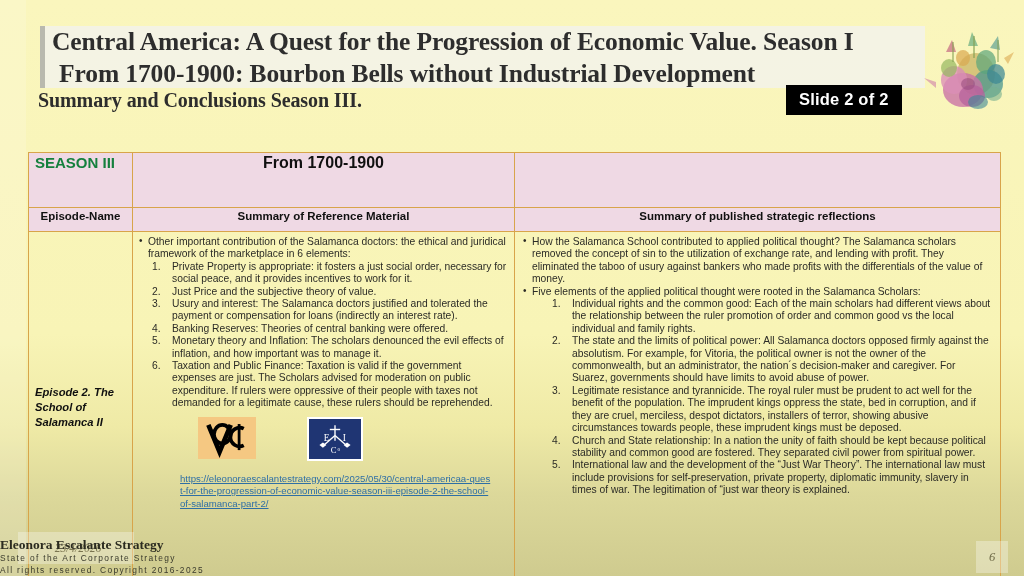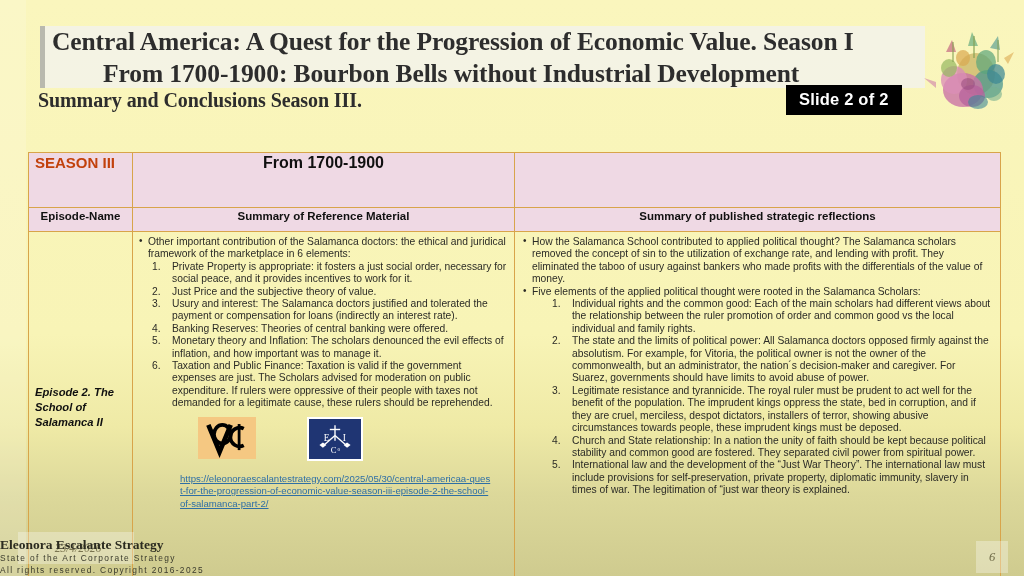--- a/index.html
+++ b/index.html
@@ -51,21 +51,21 @@
     left: 52px;
     top: 26px;
     width: 880px;
     font-family: "Liberation Serif", serif;
     font-size: 25.5px;
     font-weight: bold;
     color: #2d2d2d;
     line-height: 32px;
     letter-spacing: -0.1px;
   }
-  .title-line2 { padding-left: 7px; margin-left: 44px; }
+  .title-line2 { padding-left: 7px; }
   .subtitle-line {
     position: absolute;
     left: 38px;
     top: 89px;
     font-family: "Liberation Serif", serif;
     font-size: 20px;
     font-weight: bold;
     color: #2d2d2d;
     letter-spacing: -0.1px;
   }
@@ -141,21 +141,21 @@
     background: #efd9e4;
     height: 22px;
   }
   .hdr-row2 td {
     background: #efd9e4;
     height: 19px;
   }
   .h-season {
     font-size: 15px;
     font-weight: bold;
-    color: #c2410c;
+    color: #15803d;
     padding: 1px 0 1px 6px !important;
     font-family: "Liberation Sans", sans-serif;
   }
   .h-period {
     font-size: 16px;
     font-weight: bold;
     color: #101010;
     text-align: center;
     font-family: "Liberation Sans", sans-serif;
     padding-top: 1px !important;

